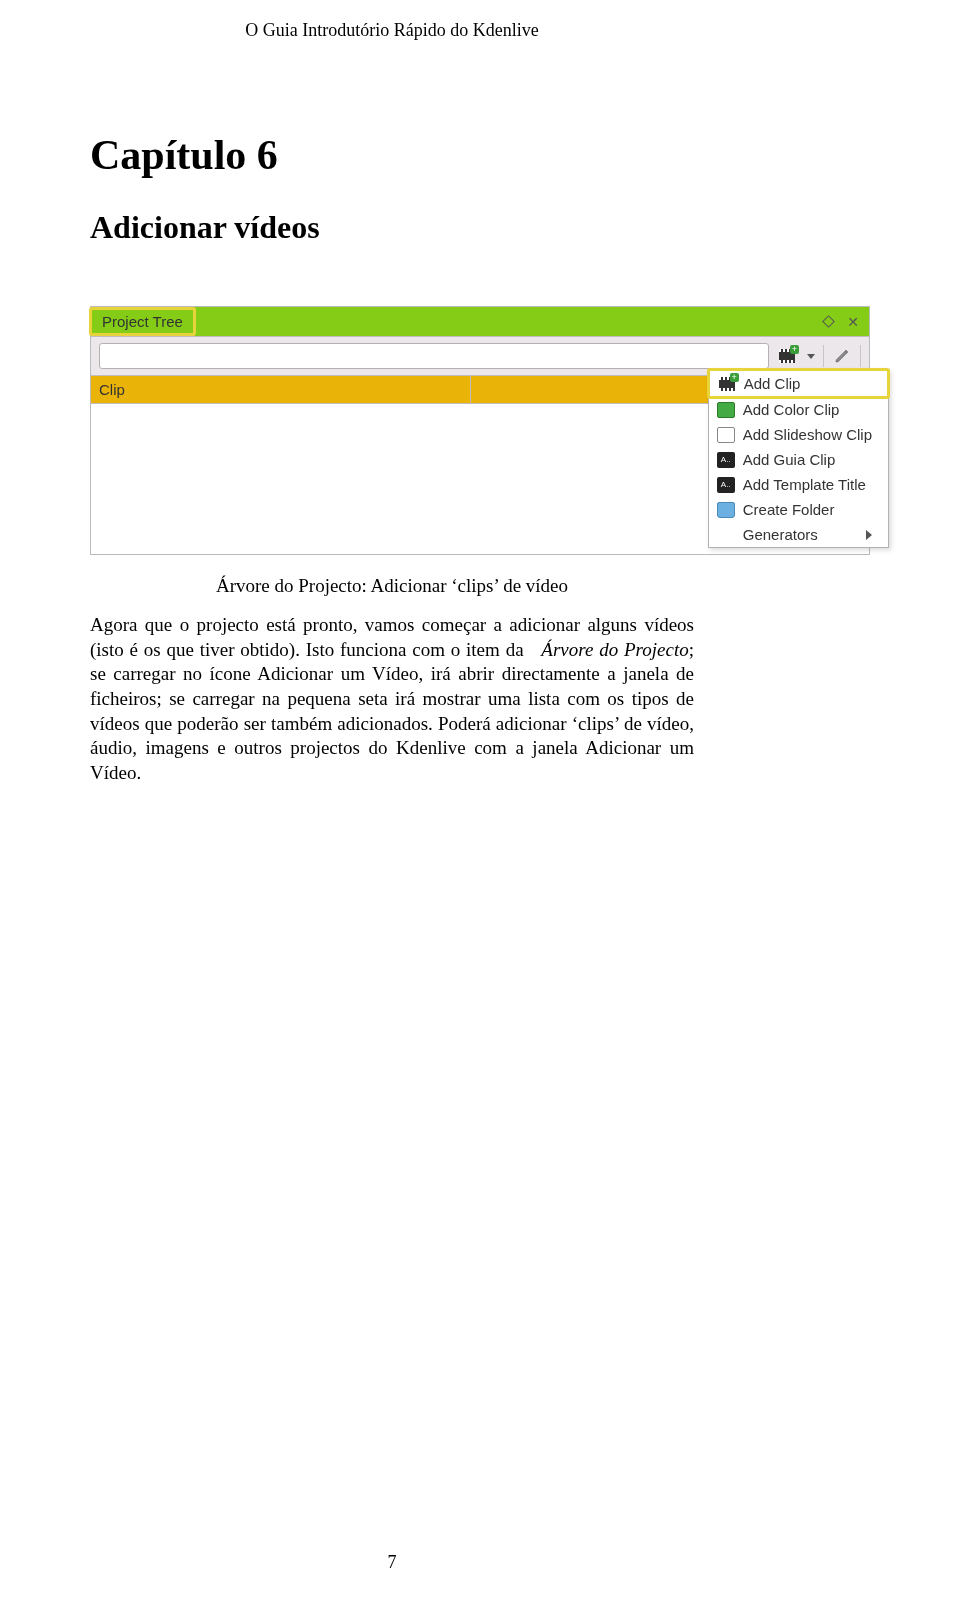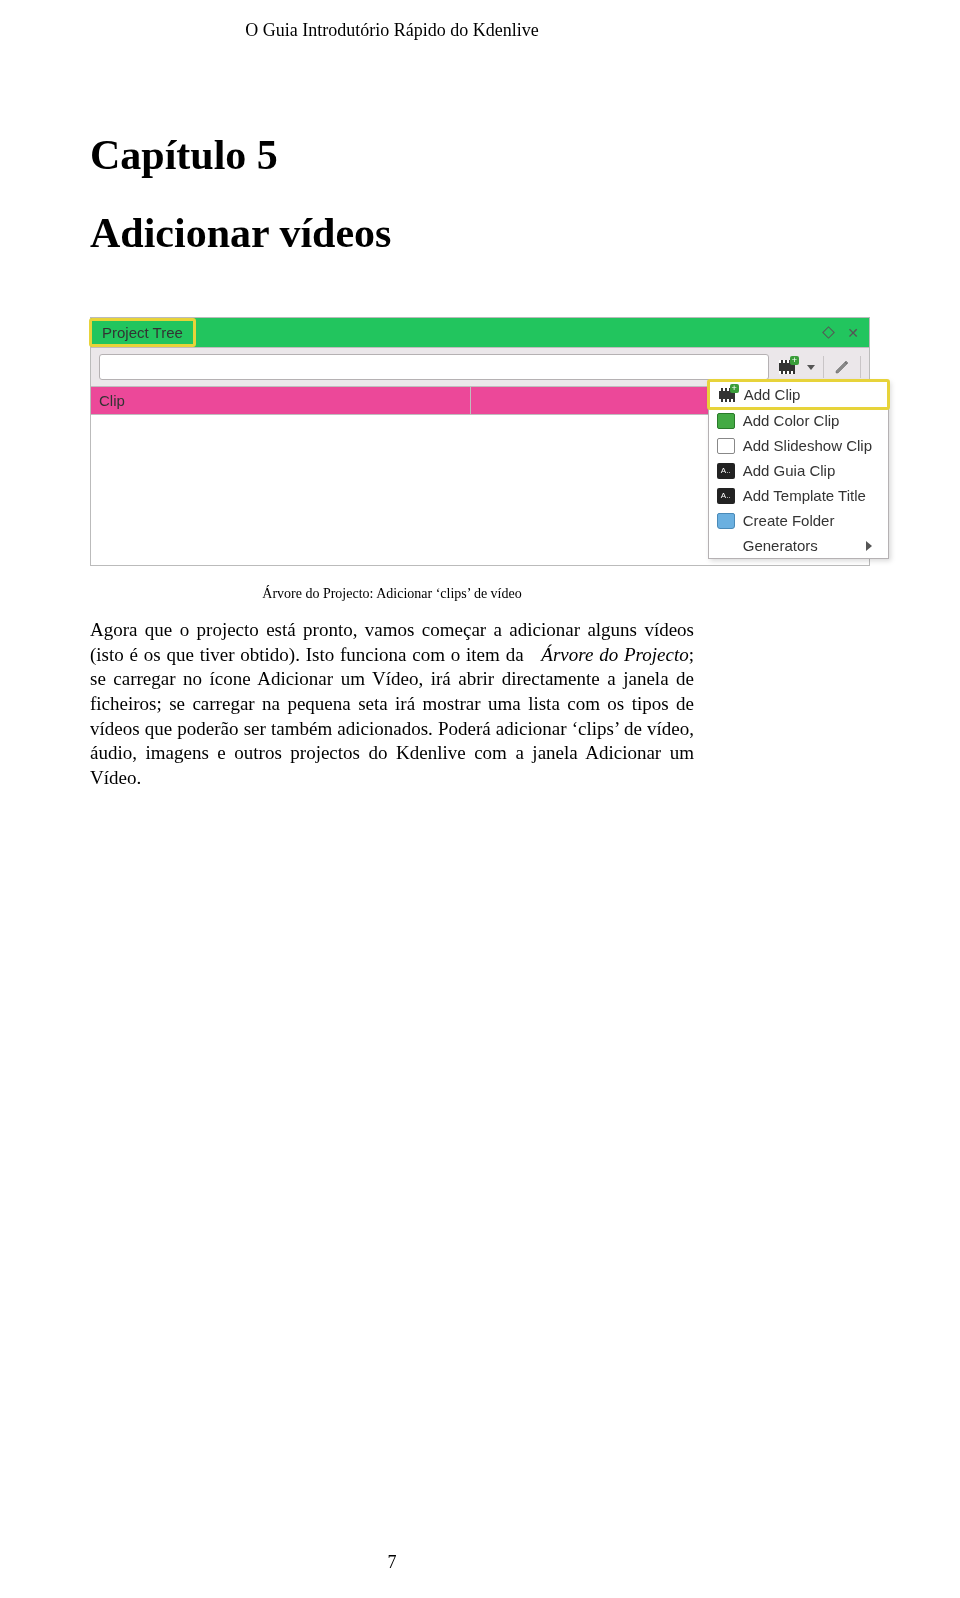--- a/index.html
+++ b/index.html
@@ -21,41 +21,41 @@
     text-align: center;
     font-size: 18px;
     margin-bottom: 90px;
   }
   .chapter-num {
     font-size: 42px;
     font-weight: bold;
     margin-bottom: 30px;
   }
   .chapter-title {
-    font-size: 42px;
+    font-size: 32px;
     font-weight: bold;
     margin-bottom: 60px;
   }
 
   
   .screenshot {
     width: 780px;
     background: #ebe7ea;
     border: 1px solid #bbb;
     font-family: Arial, Helvetica, sans-serif;
     font-size: 15px;
     color: #333;
     position: relative;
     overflow: visible;
   }
   .tab-row {
     display: flex;
     align-items: center;
     height: 30px;
-    background: #22c55e;
+    background: #84cc16;
     border-bottom: 1px solid #c0bcbe;
   }
   .tab {
     display: inline-flex;
     align-items: center;
     height: 29px;
     padding: 0 10px;
     border-right: 1px solid #c0bcbe;
   }
   .tab.highlighted {
@@ -143,21 +143,21 @@
     margin-left:2px;
   }
 
   .edit-pencil {
     width:16px;height:16px;
     color:#777;
   }
 
   .list-header {
     display:flex;
-    background:#ec4899;
+    background:#eab308;
     border-top:1px solid #c0bcbe;
     border-bottom:1px solid #c0bcbe;
     font-size:15px;
   }
   .list-header .col {
     padding:5px 8px;
     border-right:1px solid #c0bcbe;
   }
   .col.clip{width:380px}
   .col.desc{flex:1;border-right:none}
@@ -206,21 +206,21 @@
   .sub-arrow{
     margin-left:auto;
     width:0;height:0;
     border-top:5px solid transparent;
     border-bottom:5px solid transparent;
     border-left:6px solid #555;
   }
 
   .caption{
     text-align:center;
-    font-size:14px;
+    font-size:19px;
     margin:20px 0 16px 0;
     font-family: Georgia,'Times New Roman',serif;
   }
   .body-text{
     font-size:19px;
     line-height:1.3;
     text-align:justify;
     font-family: Georgia,'Times New Roman',serif;
   }
   .body-text .ital{font-style:italic;margin-left:12px;}
@@ -234,21 +234,21 @@
     font-size:18px;
   }
 </style>
 </head>
 <body>
 
 <div class="page">
 
   <div class="running-head">O Guia Introdutório Rápido do Kdenlive</div>
 
-  <div class="chapter-num">Capítulo 5</div>
+  <div class="chapter-num">Capítulo 6</div>
   <div class="chapter-title">Adicionar vídeos</div>
 
   <div class="screenshot">
 
     <div class="tab-row">
       <div class="tab highlighted">
         <span>Project Tree</span>
       </div>
       <div class="tab-ctrl-right">
         <span class="diamond"></span>

